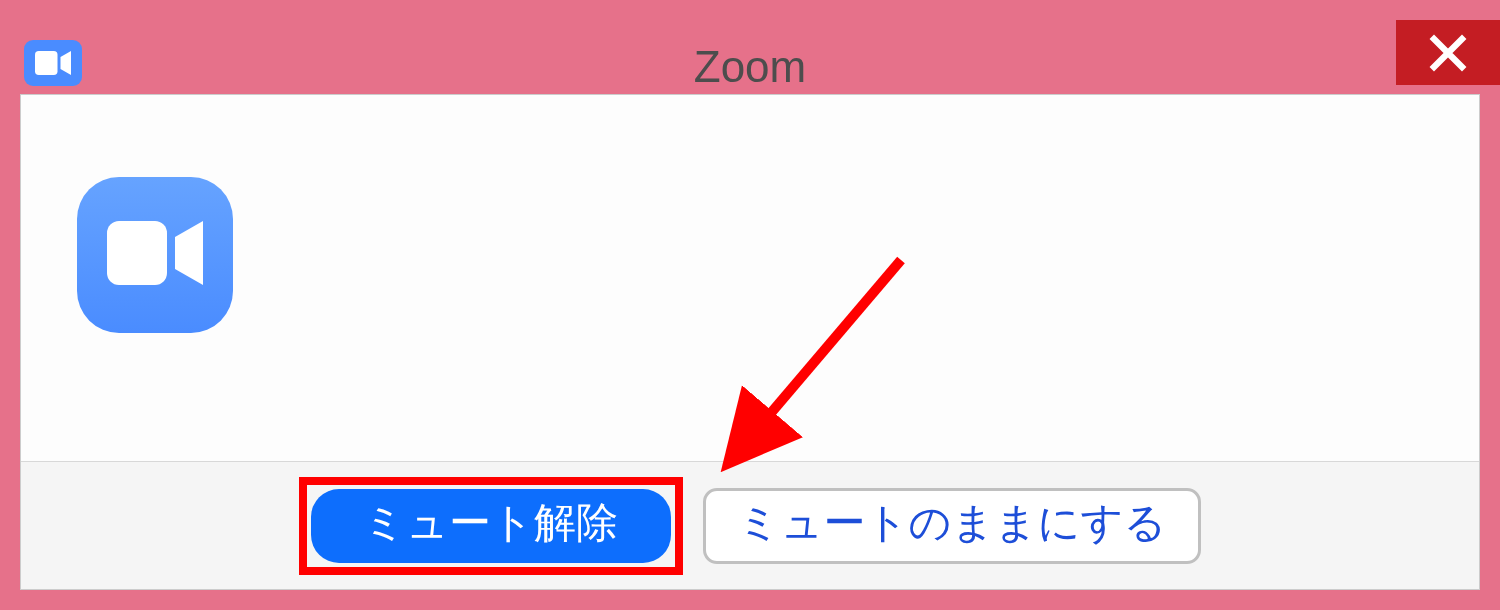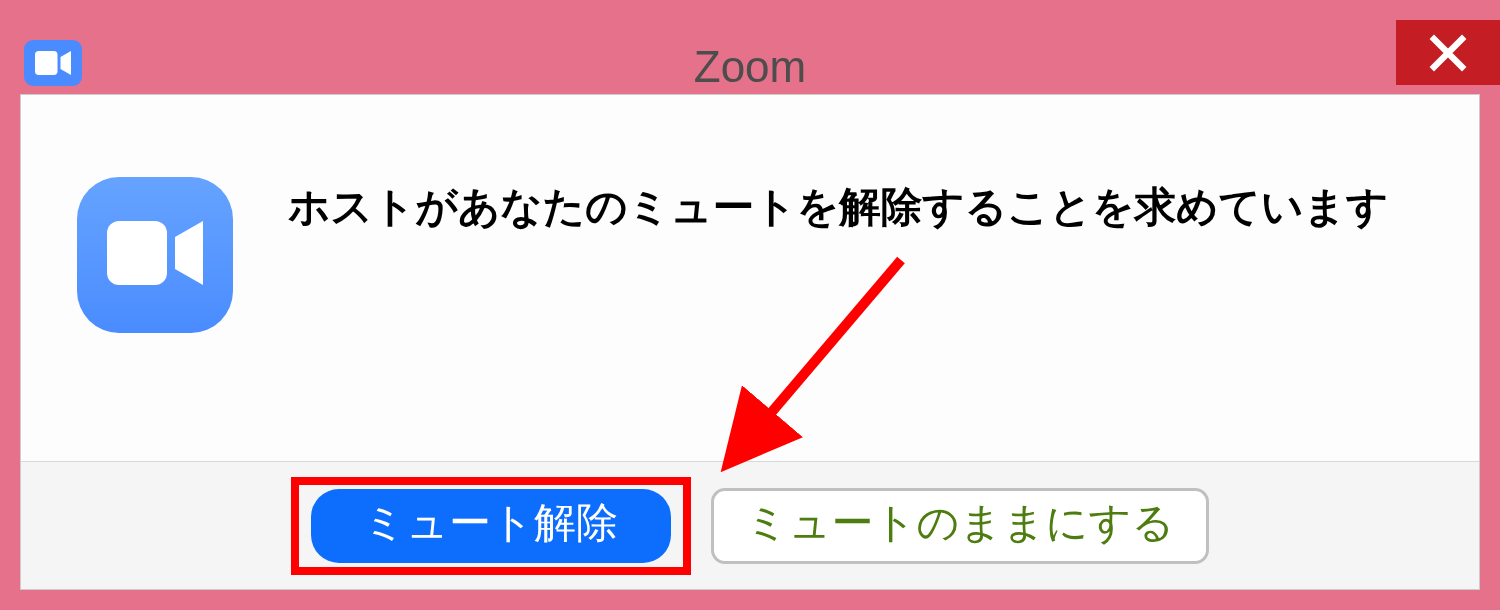--- a/index.html
+++ b/index.html
@@ -105,38 +105,38 @@
       height: 128px;
       background: #f5f5f5;
       border-top: 1px solid #d8d8d8;
       display: flex;
       align-items: center;
       justify-content: center;
       gap: 20px;
     }
     .highlight-box {
       border: 8px solid #ff0000;
-      padding: 4px 12px;
+      padding: 4px 4px;
     }
     .btn-primary {
       background: #0d6efd;
       color: #fff;
       border: none;
       border-radius: 28px;
       font-size: 42px;
       font-weight: 400;
       padding: 6px 40px 12px 40px;
       min-width: 360px;
       text-align: center;
       cursor: pointer;
       font-family: inherit;
     }
     .btn-secondary {
       background: #fff;
-      color: #4d7c0f;
+      color: #1d4ed8;
       border: 3px solid #c0c0c0;
       border-radius: 14px;
       font-size: 42px;
       font-weight: 400;
       padding: 4px 32px 10px 32px;
       text-align: center;
       cursor: pointer;
       font-family: inherit;
     }
   </style>
@@ -163,21 +163,20 @@
 <div class="dialog">
   <div class="dialog-body">
     <div class="dialog-icon">
       <span>
         <svg viewBox="0 0 24 16" width="96" height="64">
           <rect x="0" y="0" width="15" height="16" rx="3" fill="#fff"></rect>
           <path d="M17 4 L24 0 L24 16 L17 12 Z" fill="#fff"></path>
         </svg>
       </span>
     </div>
-    <div class="dialog-message">ホストがあなたのミュートを解除することを求めています</div>
     <div class="annotation-arrow">
       <svg width="240" height="230">
         <defs>
           <marker id="ah" viewBox="0 0 10 10" refX="8" refY="5" markerWidth="8" markerHeight="9" orient="auto-start-reverse">
             <path d="M0 0 L10 5 L0 10 Z" fill="#ff0000"></path>
           </marker>
         </defs>
         <line x1="210" y1="10" x2="40" y2="210" stroke="#ff0000" stroke-width="10" marker-end="url(#ah)"></line>
       </svg>
     </div>

